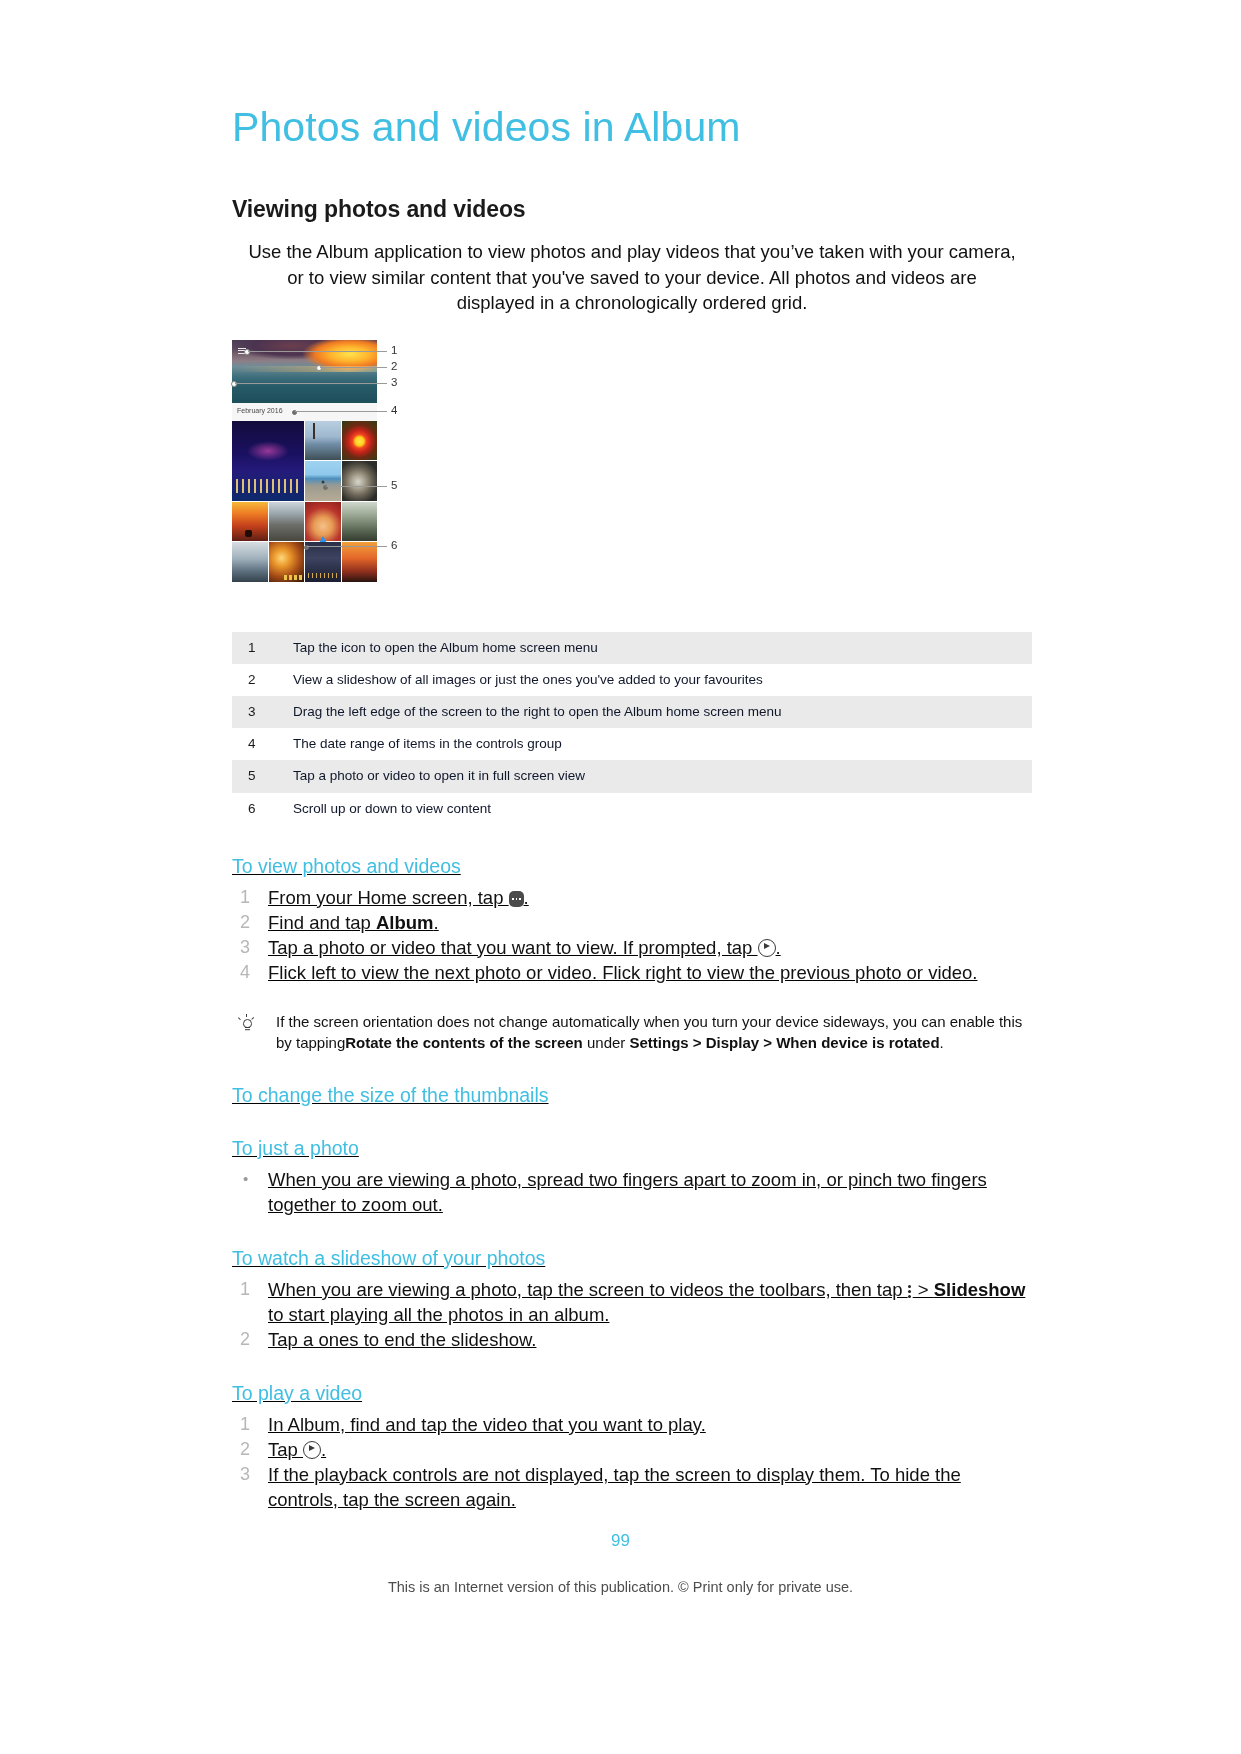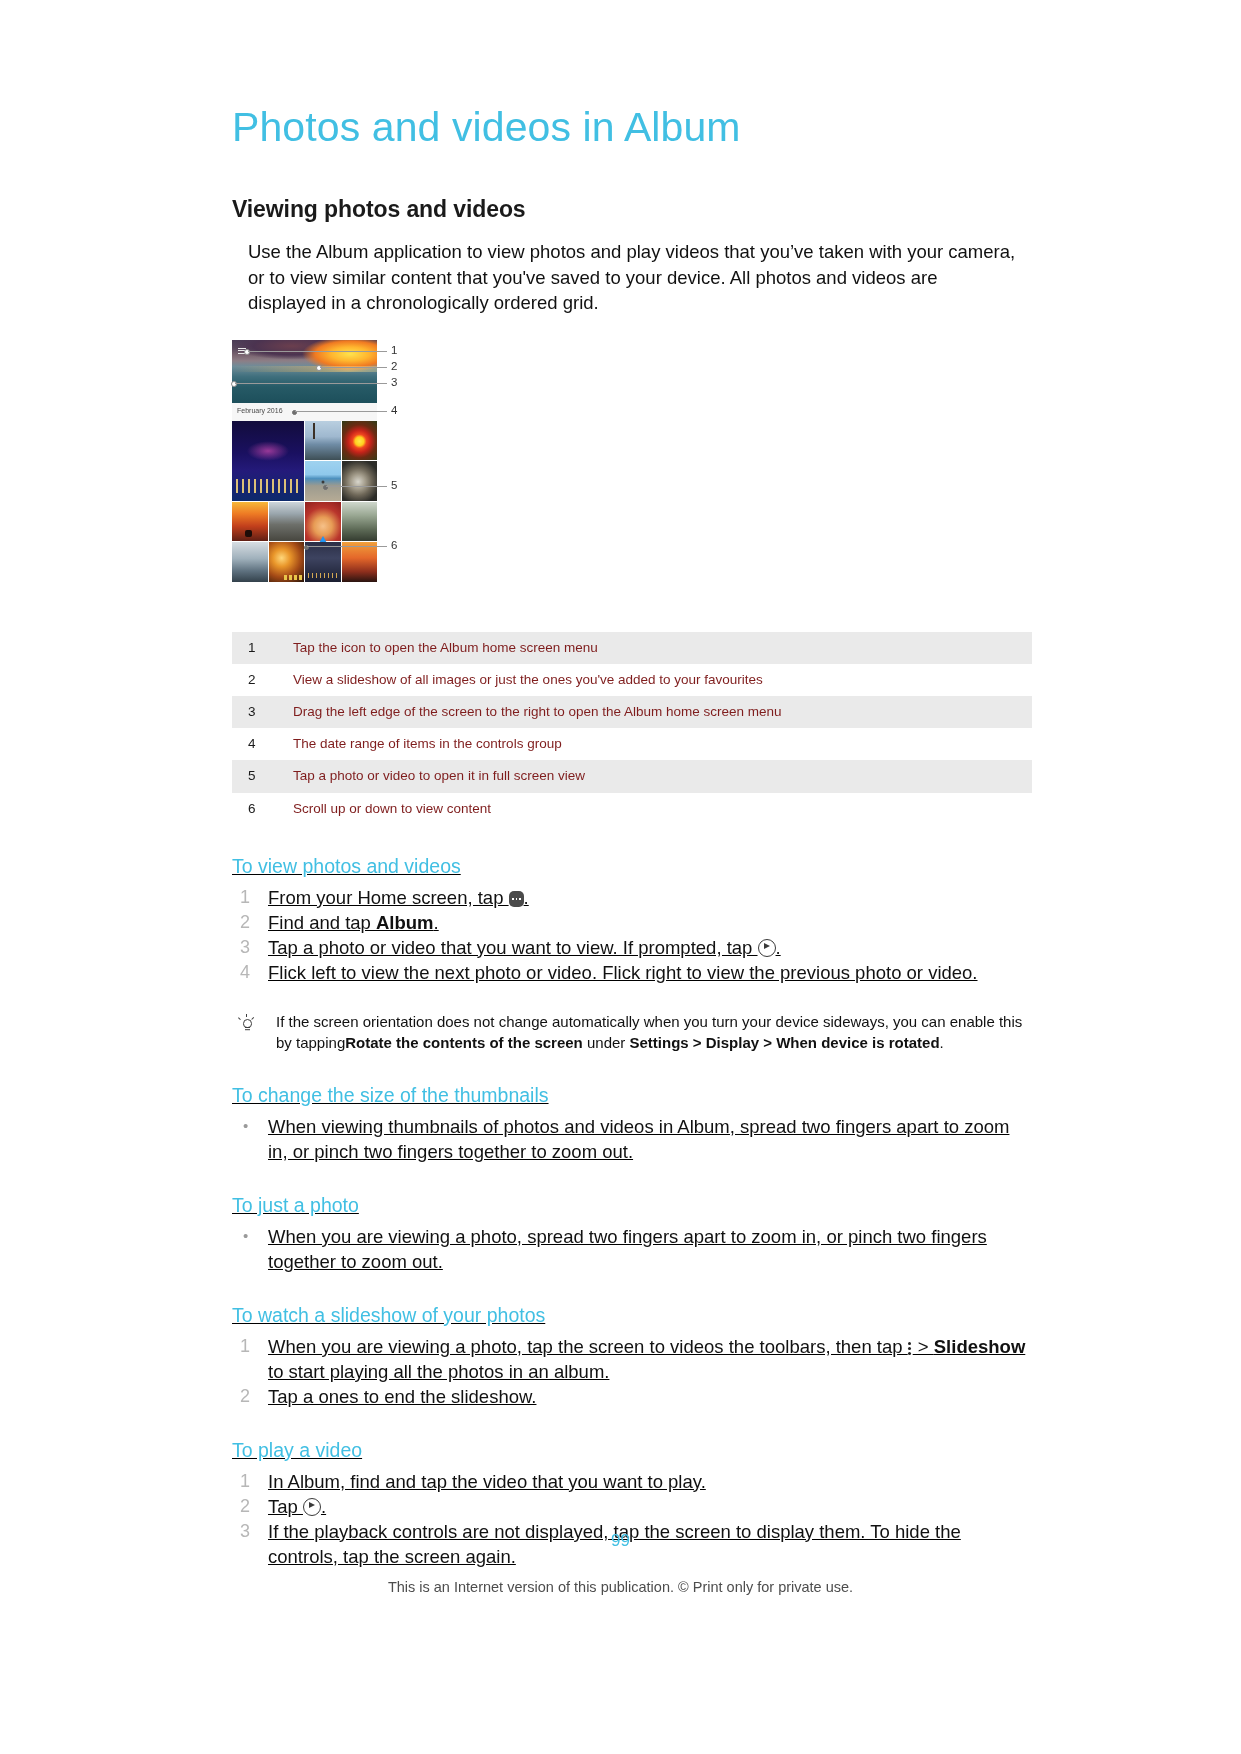--- a/index.html
+++ b/index.html
@@ -50,20 +50,21 @@
     font-weight: normal;
     color: #41bfe3;
     margin: 0 0 7px 0;
   }
 
   p.intro {
     font-size: 18.5px;
     line-height: 25.5px;
     margin: 16px;
     color: #111;
+    text-align: center;
   }
 
   
   .figure-wrap {
     position: relative;
     margin-top: 24px;
     width: 300px;
     height: 248px;
   }
   .phone-shot {
@@ -178,21 +179,21 @@
   
   .legend {
     margin-top: 44px;
     width: 800px;
     border-collapse: collapse;
   }
   .legend tr.alt td { background: #eaeaea; }
   .legend td {
     padding: 8px 0 8px 0;
     font-size: 13.5px;
-    color: #7f1d1d;
+    color: #0f172a;
     vertical-align: top;
     line-height: 1.2;
   }
   .legend td.num {
     width: 45px;
     padding-left: 16px;
     color: #1a1a1a;
   }
 
   
@@ -471,23 +472,20 @@
           <span class="base"></span>
         <span class="ray r1"></span>
           <span class="ray r2"></span>
           <span class="ray r3"></span>
       </span>
       <p><span>If the screen orientation does not change automatically when you turn your device sideways, you can enable this by tapping</span><b>Rotate the contents of the screen</b><span> under </span><b>Settings &gt; Display &gt; When device is rotated</b><span>.</span></p>
     </div>
 
     <div class="proc">
       <h3 class="sub-title">To change the size of the thumbnails</h3>
-      <ul class="bullets">
-        <li>When viewing thumbnails of photos and videos in Album, spread two fingers apart to zoom in, or pinch two fingers together to zoom out.</li>
-      </ul>
     </div>
 
     <div class="proc">
       <h3 class="sub-title">To just a photo</h3>
       <ul class="bullets">
         <li>When you are viewing a photo, spread two fingers apart to zoom in, or pinch two fingers together to zoom out.</li>
       </ul>
     </div>
 
     <div class="proc">

